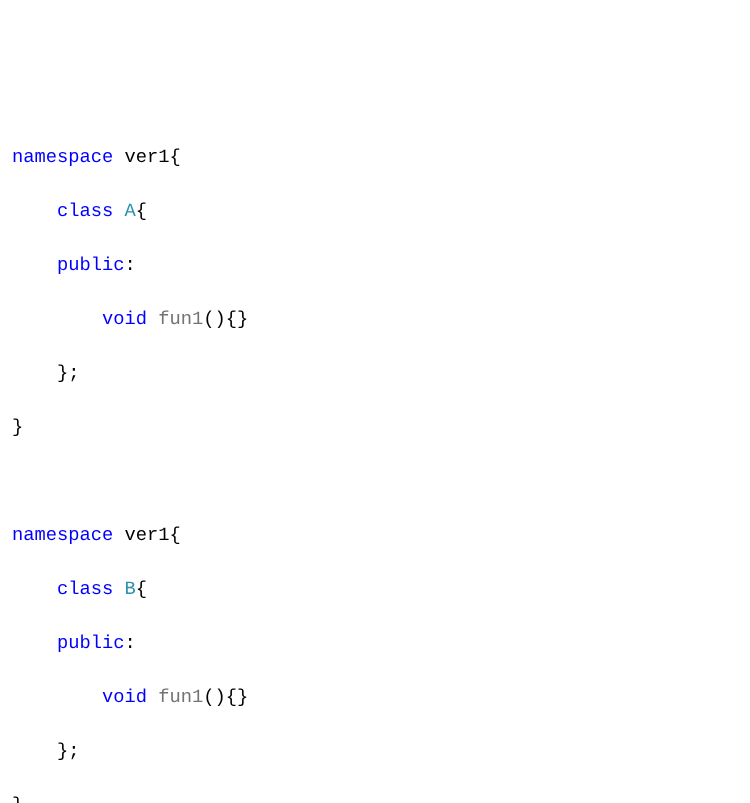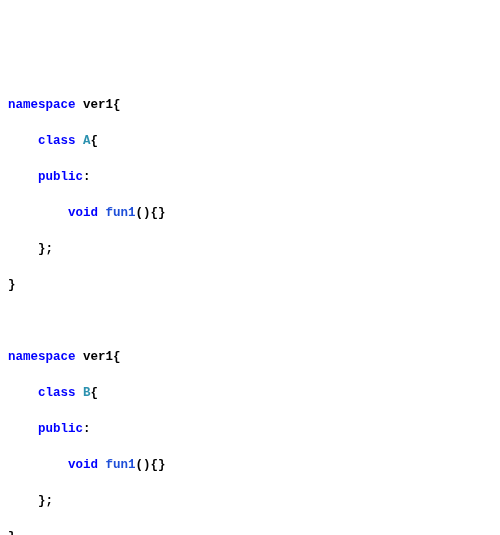--- a/index.html
+++ b/index.html
@@ -7,22 +7,22 @@
       padding: 6px 8px;
       background: #ffffff;
       font-family: Consolas, "Courier New", monospace;
       font-size: 12.5px;
       line-height: 18px;
       color: #000000;
       white-space: pre;
     }
     .kw { color: #0000ff; }
     .typ { color: #2b91af; }
-    .fun { color: #1d4ed8; }
-    .line { display: block; font-weight: bold; }
+    .fun { color: #737373; }
+    .line { display: block; }
     .indent1::before { content: "    "; }
     .indent2::before { content: "        "; }
   </style>
 </head>
 <body>
 
 
 
 <div>
 <span class="line"><span class="kw">namespace</span> <span>ver1</span><span>{</span></span>

